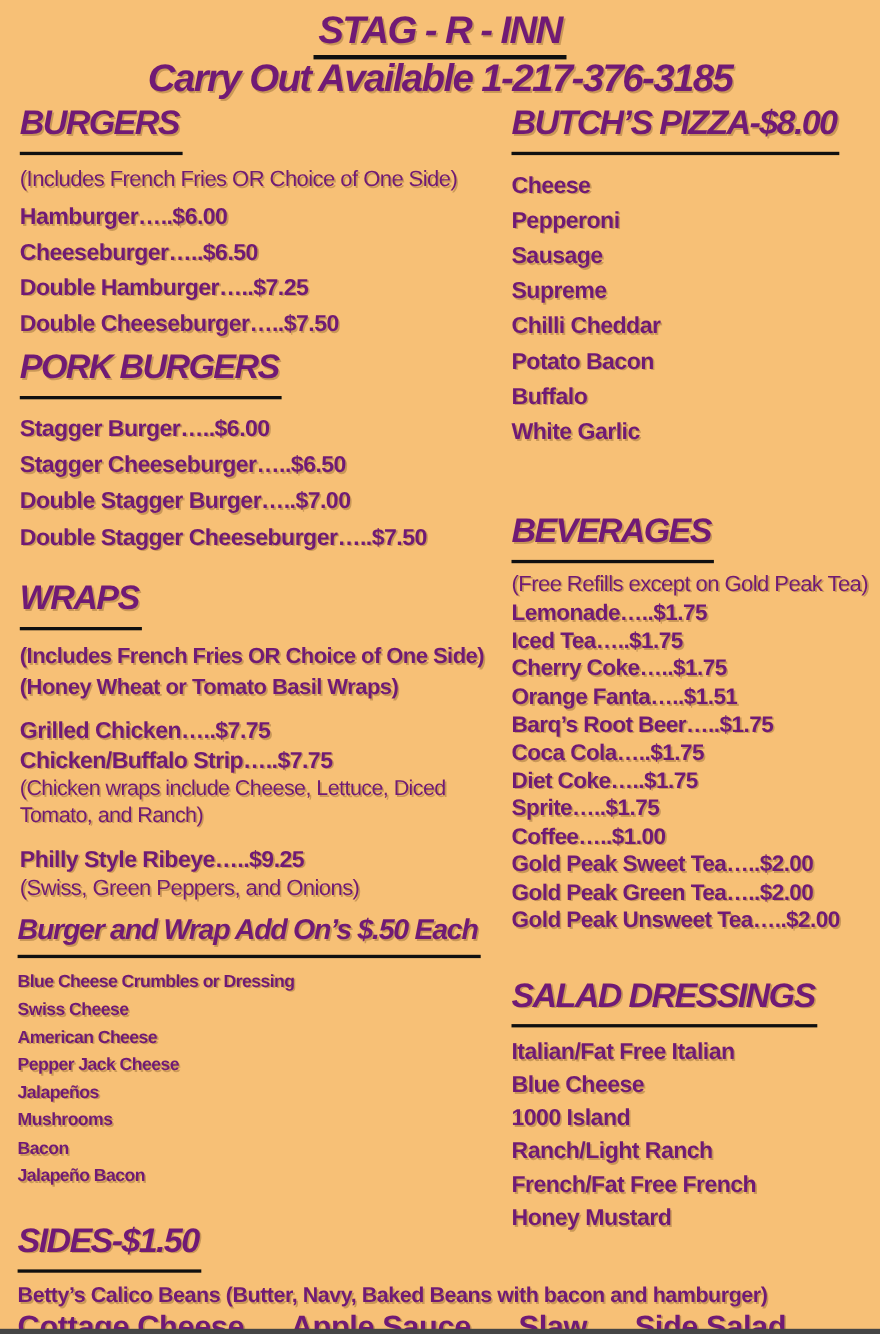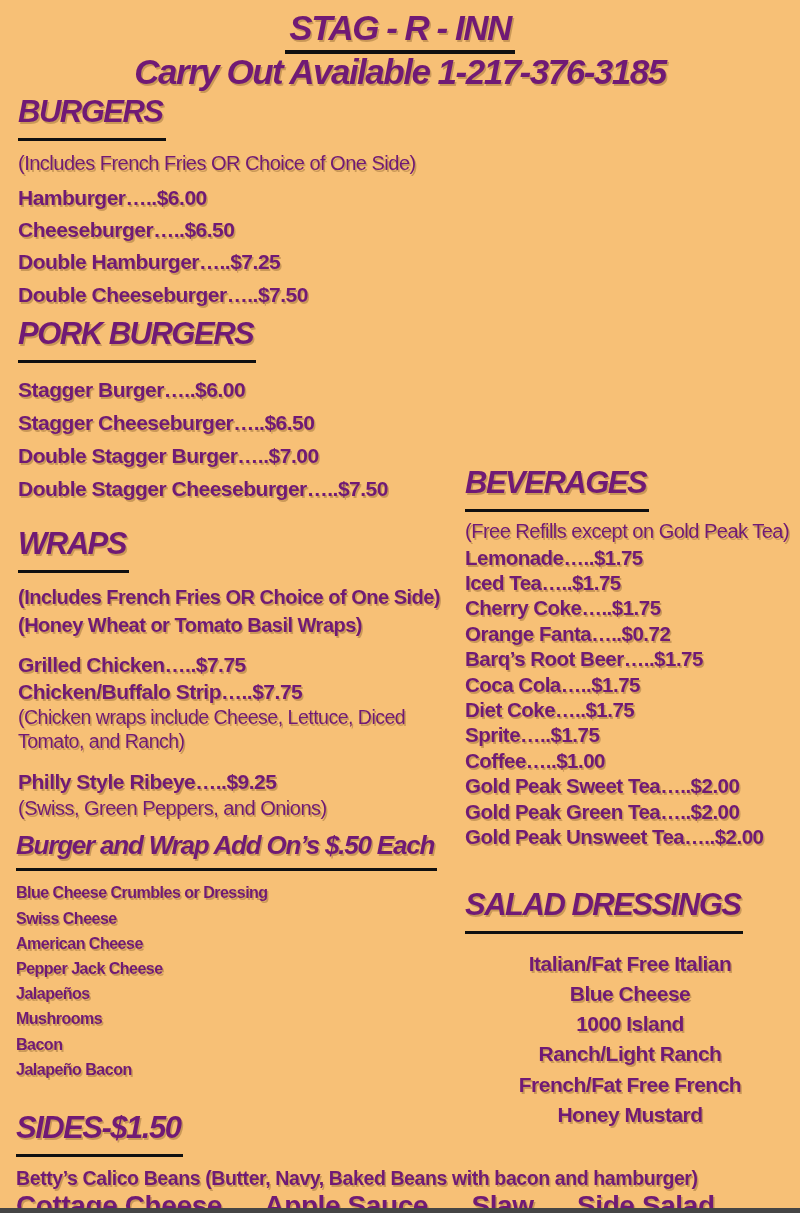--- a/index.html
+++ b/index.html
@@ -42,21 +42,21 @@
   .burger-items{margin-top:6px;line-height:32.4px;}
   .pork-items{margin-top:10px;line-height:33px;}
   .wrap-notes{margin-top:10px;}
   .wrap-items{margin-top:12px;line-height:27px;}
   .wrap-subnote{width:440px;font-size:19.5px;line-height:24px;}
   .philly{margin-top:16px;line-height:26px;}
   .addon-items{margin-top:9px;font-size:16px;line-height:25.2px;}
   .pizza-items{margin-top:12px;line-height:32px;}
   .bev-note{margin-top:6px;}
   .bev-items{margin-top:1px;font-size:20.5px;line-height:25.4px;}
-  .dressing-items{margin-top:15px;line-height:30.3px;text-align:center;}
+  .dressing-items{margin-top:8px;line-height:30.3px;}
 
   .sides-line1{margin-top:10px;font-weight:bold;font-size:19.5px;letter-spacing:-0.4px;white-space:nowrap;}
   .sides-row{margin-top:0;font-weight:bold;font-size:28px;letter-spacing:-0.4px;}
   .sides-row span{margin-right:36px;}
 
   .footer-bar{position:absolute;left:0;bottom:0;width:100%;height:5px;background:#454545;}
 </style>
 </head>
 <body>
 
@@ -122,29 +122,42 @@
     <div class="sides-line1">Betty’s Calico Beans (Butter, Navy, Baked Beans with bacon and hamburger)</div>
     <div class="sides-row">
       <span>Cottage Cheese</span>
       <span>Apple Sauce</span>
       <span>Slaw</span>
       <span>Side Salad</span>
       <span>French Fries</span>
     </div>
   </div>
 
+  <div class="sec sec-pizza">
+    <div class="heading"><span class="u">BUTCH’S PIZZA-$8.00</span></div>
+    <div class="items pizza-items">
+      <div>Cheese</div>
+      <div>Pepperoni</div>
+      <div>Sausage</div>
+      <div>Supreme</div>
+      <div>Chilli Cheddar</div>
+      <div>Potato Bacon</div>
+      <div>Buffalo</div>
+      <div>White Garlic</div>
+    </div>
+  </div>
 
   <div class="sec sec-beverages">
     <div class="heading"><span class="u">BEVERAGES</span></div>
     <div class="note bev-note">(Free Refills except on Gold Peak Tea)</div>
     <div class="items bev-items">
       <div>Lemonade…..$1.75</div>
       <div>Iced Tea…..$1.75</div>
       <div>Cherry Coke…..$1.75</div>
-      <div>Orange Fanta…..$0.72</div>
+      <div>Orange Fanta…..$1.51</div>
       <div>Barq’s Root Beer…..$1.75</div>
       <div>Coca Cola…..$1.75</div>
       <div>Diet Coke…..$1.75</div>
       <div>Sprite…..$1.75</div>
       <div>Coffee…..$1.00</div>
       <div>Gold Peak Sweet Tea…..$2.00</div>
       <div>Gold Peak Green Tea…..$2.00</div>
       <div>Gold Peak Unsweet Tea…..$2.00</div>
     </div>
   </div>

